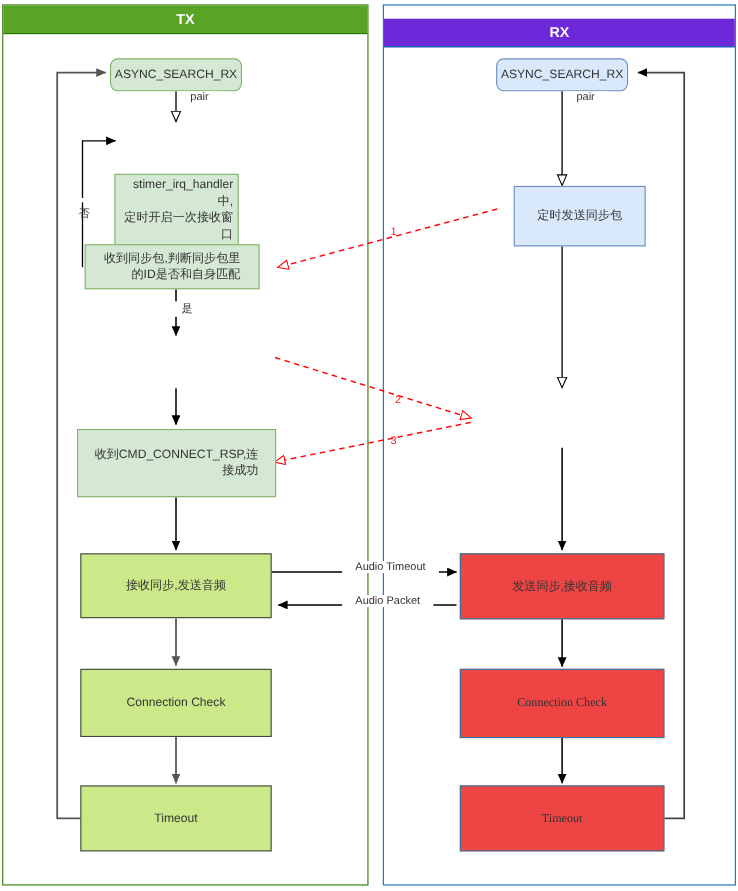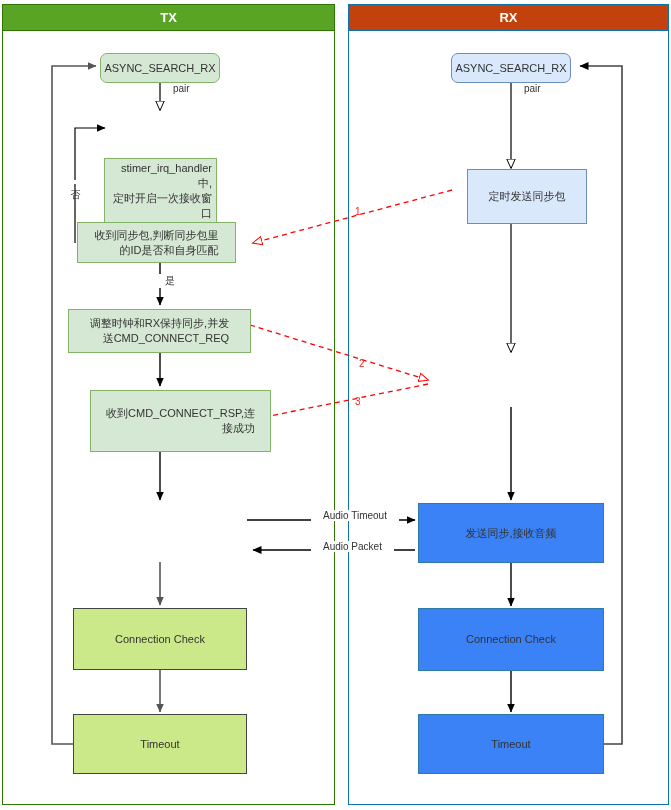--- a/index.html
+++ b/index.html
@@ -42,42 +42,42 @@
     width: 100%;
     height: 26px;
     line-height: 26px;
     text-align: center;
     font-weight: bold;
     font-size: 13px;
     color: #ffffff;
     box-sizing: border-box;
   }
   .lane-tx .lane-title { background: #5AA425; border-bottom: 1px solid #2D7600; }
-  .lane-rx .lane-title { background: #c2410c; border-bottom: 1px solid #0a72ad; }
+  .lane-rx .lane-title { background: #6d28d9; border-bottom: 1px solid #0a72ad; margin-top: 12px; }
 
   
   .node {
     position: absolute;
     box-sizing: border-box;
     display: flex;
     align-items: center;
     justify-content: center;
     text-align: right;
     font-size: 11px;
     color: #333333;
     line-height: 15px;
     padding: 2px 4px;
     white-space: pre-line;
   }
   .n-green-soft { background: #d5e8d4; border: 1px solid #82b366; }
   .n-green-soft.rounded { border-radius: 7px; }
   .n-green-bright { background: #cce98a; border: 1px solid #444444; }
   .n-blue-soft { background: #dae8fc; border: 1px solid #6c8ebf; }
   .n-blue-soft.rounded { border-radius: 7px; }
-  .n-blue-bright { background: #3b82f6; border: 1px solid #2e7ba6; }
+  .n-blue-bright { background: #ef4444; border: 1px solid #2e7ba6; font-family: Liberation Serif, serif; }
 
   
   .edge-label {
     position: absolute;
     font-size: 10px;
     color: #333333;
     background: #ffffff;
     padding: 0 12px;
     white-space: nowrap;
   }
@@ -157,26 +157,25 @@
   </svg>
 
   <div class="node n-green-soft rounded" style="left:100px; top:53px; width:120px; height:30px;">ASYNC_SEARCH_RX</div>
 
   <div class="node n-green-soft" style="left:104px; top:114px; width:113px; height:66px;margin-top:44px;">stimer_irq_handler中,
 定时开启一次接收窗口</div>
 
   <div class="node n-green-soft" style="left:77px; top:222px; width:159px; height:41px;">收到同步包,判断同步包里
 的ID是否和自身匹配</div>
 
-  <div class="node n-green-soft" style="left:68px; top:309px; width:183px; height:44px;">调整时钟和RX保持同步,并发
-送CMD_CONNECT_REQ</div>
-
-  <div class="node n-green-soft" style="left:70px; top:390px; width:181px; height:62px;margin-left:20px;">收到CMD_CONNECT_RSP,连
+
+  <div class="node n-green-soft" style="left:70px; top:390px; width:181px; height:62px;">收到CMD_CONNECT_RSP,连
 接成功</div>
 
+  <div class="node n-green-bright" style="left:73px; top:503px; width:174px; height:59px;">接收同步,发送音频</div>
 
   <div class="node n-green-bright" style="left:73px; top:608px; width:174px; height:62px;">Connection Check</div>
 
   <div class="node n-green-bright" style="left:73px; top:714px; width:174px; height:60px;">Timeout</div>
 
   <div class="node n-blue-soft rounded" style="left:451px; top:53px; width:120px; height:30px;">ASYNC_SEARCH_RX</div>
 
   <div class="node n-blue-soft" style="left:467px; top:169px; width:120px; height:55px;">定时发送同步包</div>
 
 

